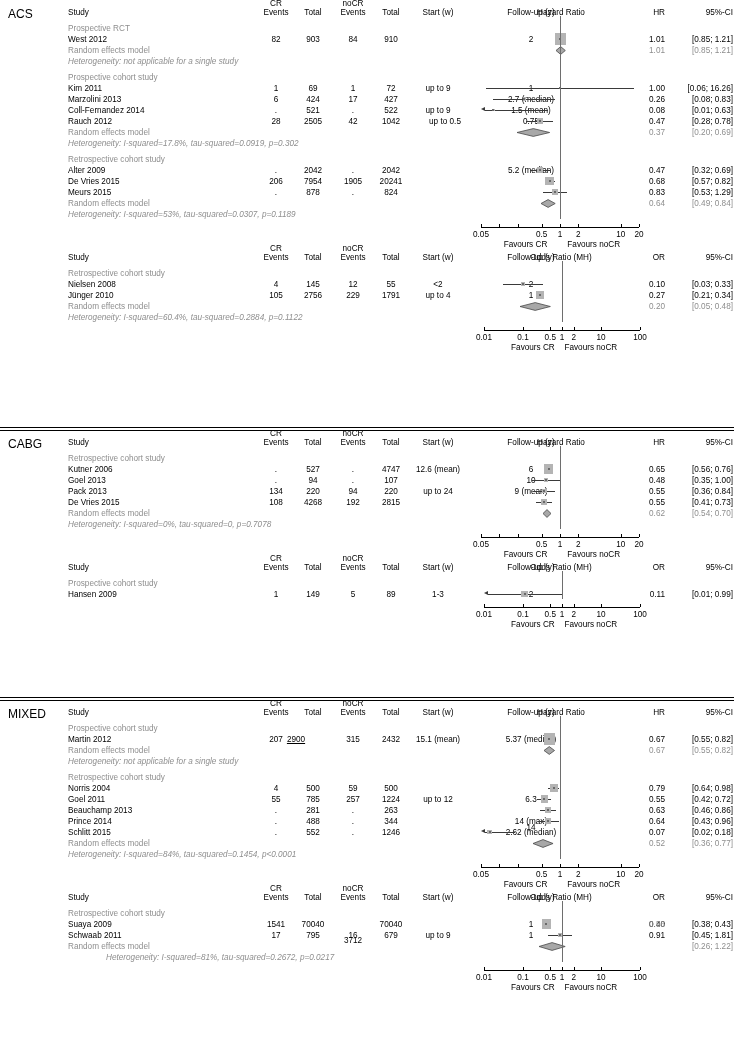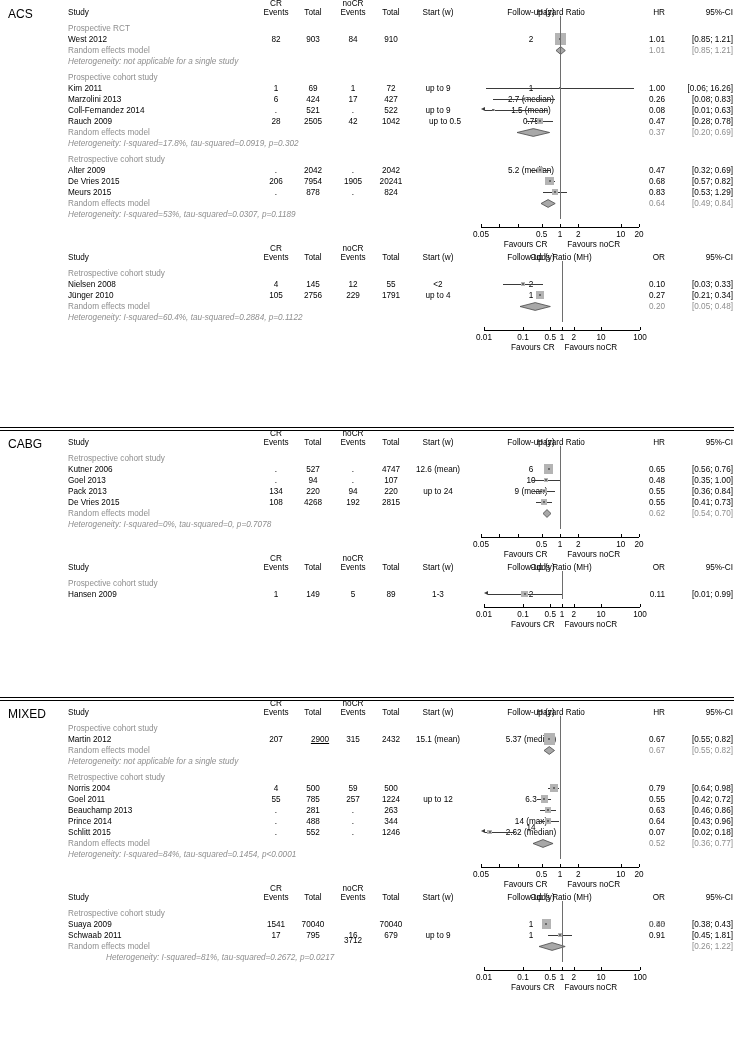--- a/index.html
+++ b/index.html
@@ -98,21 +98,21 @@
     <div class="txt " style="left: 353px; top: 106px; transform: translateX(-50%);">.</div>
     <div class="txt " style="left: 391px; top: 106px; transform: translateX(-50%);">522</div>
     <div class="txt " style="left: 438px; top: 106px; transform: translateX(-50%);">up to 9</div>
     <div class="txt " style="left: 531px; top: 106px; transform: translateX(-50%);">1.5 (mean)</div>
     <div class="txt " style="left: auto; top: 106px; right: 69px;">0.08</div>
     <div class="txt " style="left: auto; top: 106px; right: 1px;">[0.01; 0.63]</div>
     <div class="ciline" style="left: 485px; top: 109.5px; width: 62.8157px;"></div>
     <div class="arrowL" style="left: 481px; top: 107.4px;"></div>
     <div class="sq" style="width: 2.92px; height: 2.92px; left: 491.934px; top: 108.54px;"></div>
     <div class="sqdark" style="width: 2px; height: 2px; left: 492.394px; top: 109px;"></div>
-    <div class="txt " style="left: 68px; top: 117px;">Rauch 2009</div>
+    <div class="txt " style="left: 68px; top: 117px;">Rauch 2012</div>
     <div class="txt " style="left: 276px; top: 117px; transform: translateX(-50%);">28</div>
     <div class="txt " style="left: 313px; top: 117px; transform: translateX(-50%);">2505</div>
     <div class="txt " style="left: 353px; top: 117px; transform: translateX(-50%);">42</div>
     <div class="txt " style="left: 391px; top: 117px; transform: translateX(-50%);">1042</div>
     <div class="txt " style="left: 438px; top: 117px; transform: translateX(-50%); padding-left: 14px;">up to 0.5</div>
     <div class="txt " style="left: 531px; top: 117px; transform: translateX(-50%);">0.75</div>
     <div class="txt " style="left: auto; top: 117px; right: 69px;">0.47</div>
     <div class="txt " style="left: auto; top: 117px; right: 1px;">[0.28; 0.78]</div>
     <div class="ciline" style="left: 526.431px; top: 120.5px; width: 27.017px;"></div>
     <div class="sq" style="width: 5.8px; height: 5.8px; left: 537.189px; top: 118.1px;"></div>
@@ -380,21 +380,21 @@
     <div class="txt " style="left: 353px; top: 708px; transform: translateX(-50%);">Events</div>
     <div class="txt " style="left: 391px; top: 708px; transform: translateX(-50%);">Total</div>
     <div class="txt " style="left: 438px; top: 708px; transform: translateX(-50%);">Start (w)</div>
     <div class="txt " style="left: 531px; top: 708px; transform: translateX(-50%);">Follow-up (y)</div>
     <div class="txt " style="left: 561px; top: 708px; transform: translateX(-50%);">Hazard Ratio</div>
     <div class="txt " style="left: auto; top: 708px; right: 69px;">HR</div>
     <div class="txt " style="left: auto; top: 708px; right: 1px;">95%-CI</div>
     <div class="txt grey" style="left: 68px; top: 724px;">Prospective cohort study</div>
     <div class="txt " style="left: 68px; top: 735px;">Martin 2012</div>
     <div class="txt " style="left: 276px; top: 735px; transform: translateX(-50%);">207</div>
-    <div class="txt " style="left: 320px; top: 735px; transform: translateX(-50%); text-decoration: underline;">2900</div>
+    <div class="txt " style="left: 296px; top: 735px; transform: translateX(-50%); text-decoration: underline;">2900</div>
     <div class="txt " style="left: 353px; top: 735px; transform: translateX(-50%);">315</div>
     <div class="txt " style="left: 391px; top: 735px; transform: translateX(-50%);">2432</div>
     <div class="txt " style="left: 438px; top: 735px; transform: translateX(-50%);">15.1  (mean)</div>
     <div class="txt " style="left: 531px; top: 735px; transform: translateX(-50%);">5.37  (median)</div>
     <div class="txt " style="left: auto; top: 735px; right: 69px;">0.67</div>
     <div class="txt " style="left: auto; top: 735px; right: 1px;">[0.55; 0.82]</div>
     <div class="ciline" style="left: 544.235px; top: 738.5px; width: 10.5321px;"></div>
     <div class="sq" style="width: 11.2px; height: 11.2px; left: 543.839px; top: 733.4px;"></div>
     <div class="sqdark" style="width: 2px; height: 2px; left: 548.439px; top: 738px;"></div>
     <div class="txt grey" style="left: 68px; top: 746px;">Random effects model</div>

